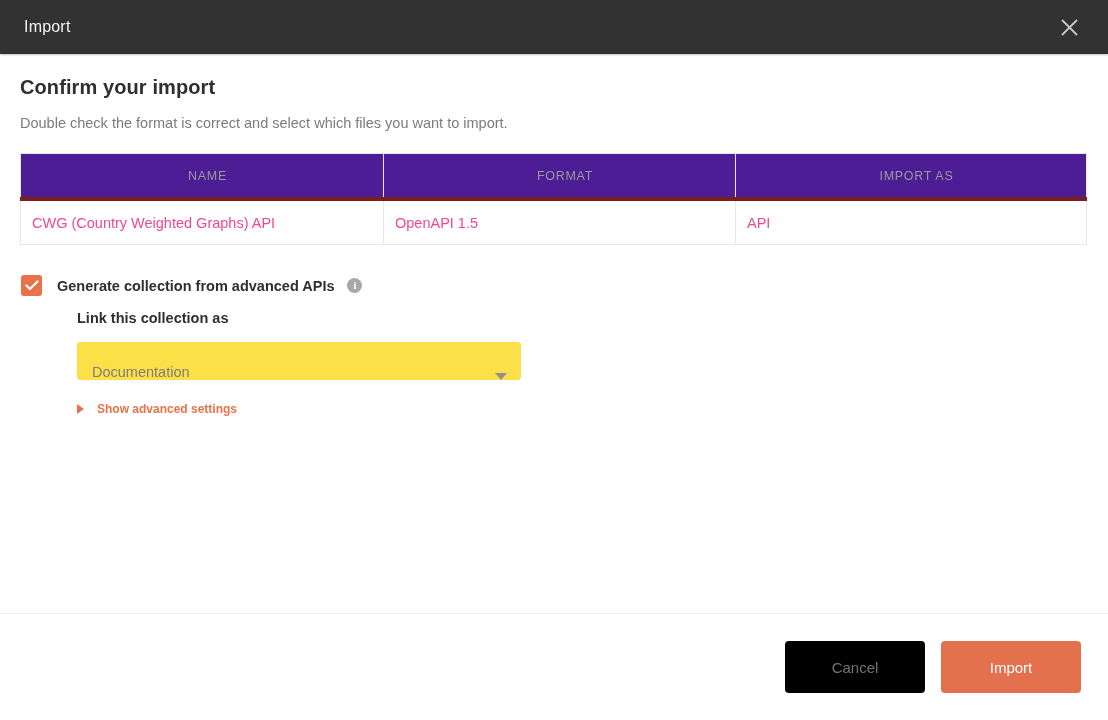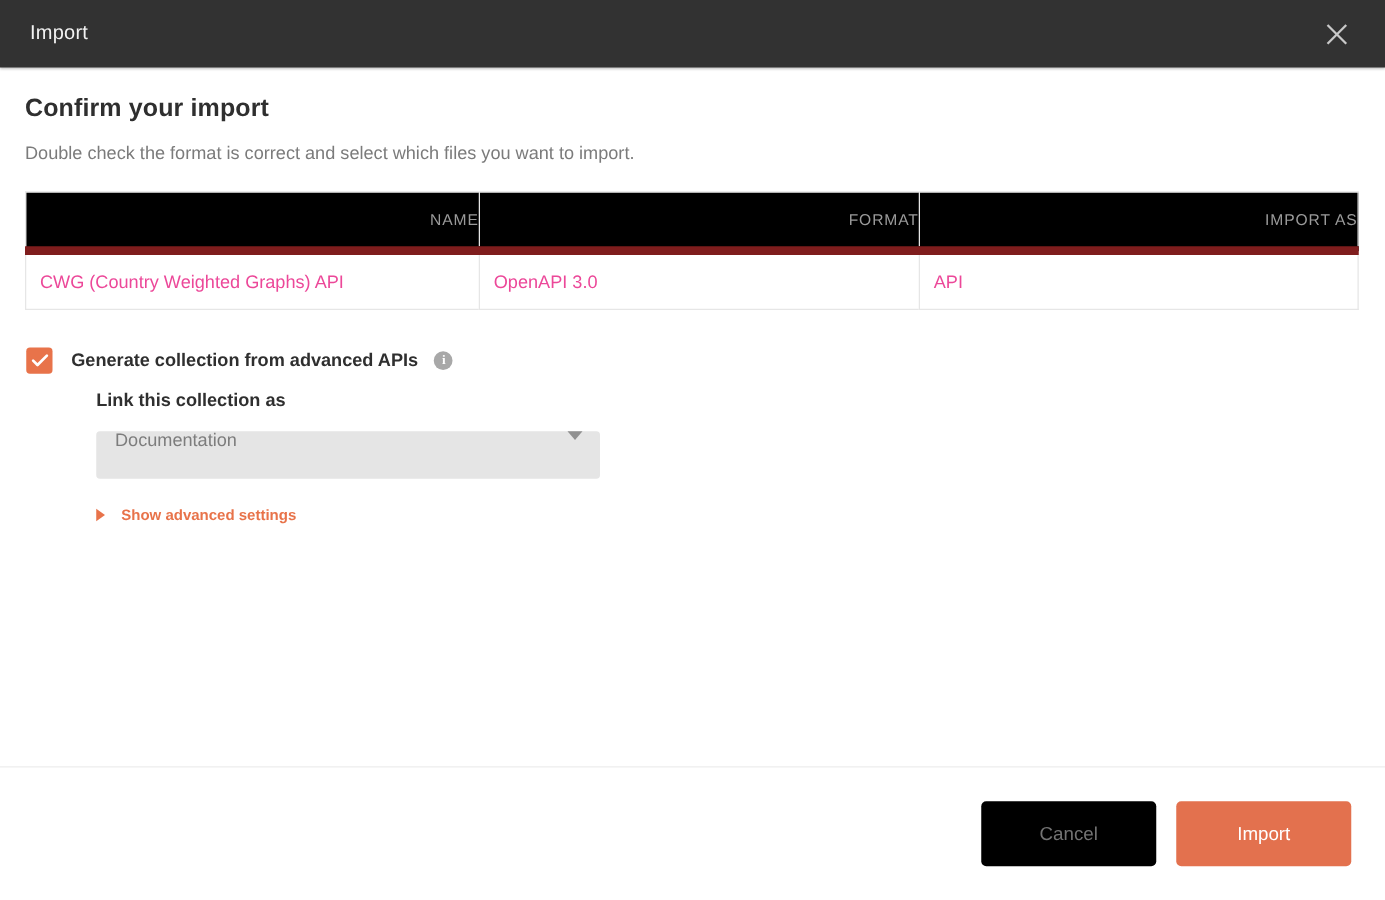--- a/index.html
+++ b/index.html
@@ -76,29 +76,29 @@
 
   
   .import-table {
     width: 1066px;
     border-collapse: collapse;
     table-layout: fixed;
     border: 1px solid #e6e6e6;
     margin-bottom: 30px;
   }
   .import-table th {
-    background: #000000;
-    text-align: right;
+    background: #4c1d95;
+    text-align: center;
     font-weight: normal;
     color: #9a9a9a;
     font-size: 12.5px;
     letter-spacing: 0.7px;
     padding: 13px 0 13px 11px;
     border-right: 1px solid #e6e6e6;
-    border-bottom: 7px solid #7f1d1d;
+    border-bottom: 4px solid #7f1d1d;
     height: 17px;
   }
   .import-table th:last-child { border-right: none; }
   .import-table td {
     padding: 13px 0 13px 11px;
     font-size: 14.5px;
     color: #ec4899;
     border-right: 1px solid #e6e6e6;
     background: #ffffff;
     height: 17px;
@@ -151,26 +151,26 @@
 
   
   .sub-block { margin-left: 57px; }
   .sub-label {
     font-size: 14.5px;
     font-weight: bold;
     color: #2f2f2f;
     margin: 0 0 16px 0;
   }
   .select-box {
-    width: 403px;
+    width: 444px;
     height: 38px;
-    background: #e5e5e5;
+    background: #fde047;
     border-radius: 3px;
     display: flex;
-    align-items: flex-start;
+    align-items: flex-end;
     justify-content: space-between;
     padding: 0 14px 0 15px;
     box-sizing: border-box;
     cursor: pointer;
     margin-bottom: 22px;
   }
   .select-value {
     font-size: 14.5px;
     color: #7d7d7d;
   }
@@ -259,21 +259,21 @@
       <thead>
         <tr>
           <th>NAME</th>
           <th>FORMAT</th>
           <th>IMPORT AS</th>
         </tr>
       </thead>
       <tbody>
         <tr>
           <td>CWG (Country Weighted Graphs) API</td>
-          <td>OpenAPI 3.0</td>
+          <td>OpenAPI 1.5</td>
           <td>API</td>
         </tr>
       </tbody>
     </table>
 
     <div class="check-row">
       <span class="checkbox">
         <svg width="14" height="11" viewBox="0 0 14 11" aria-hidden="true">
           <polyline points="1.5,5.5 5,9 12.5,1.5" fill="none" stroke="#ffffff" stroke-width="2.2" stroke-linecap="round" stroke-linejoin="round"></polyline>
         </svg>

